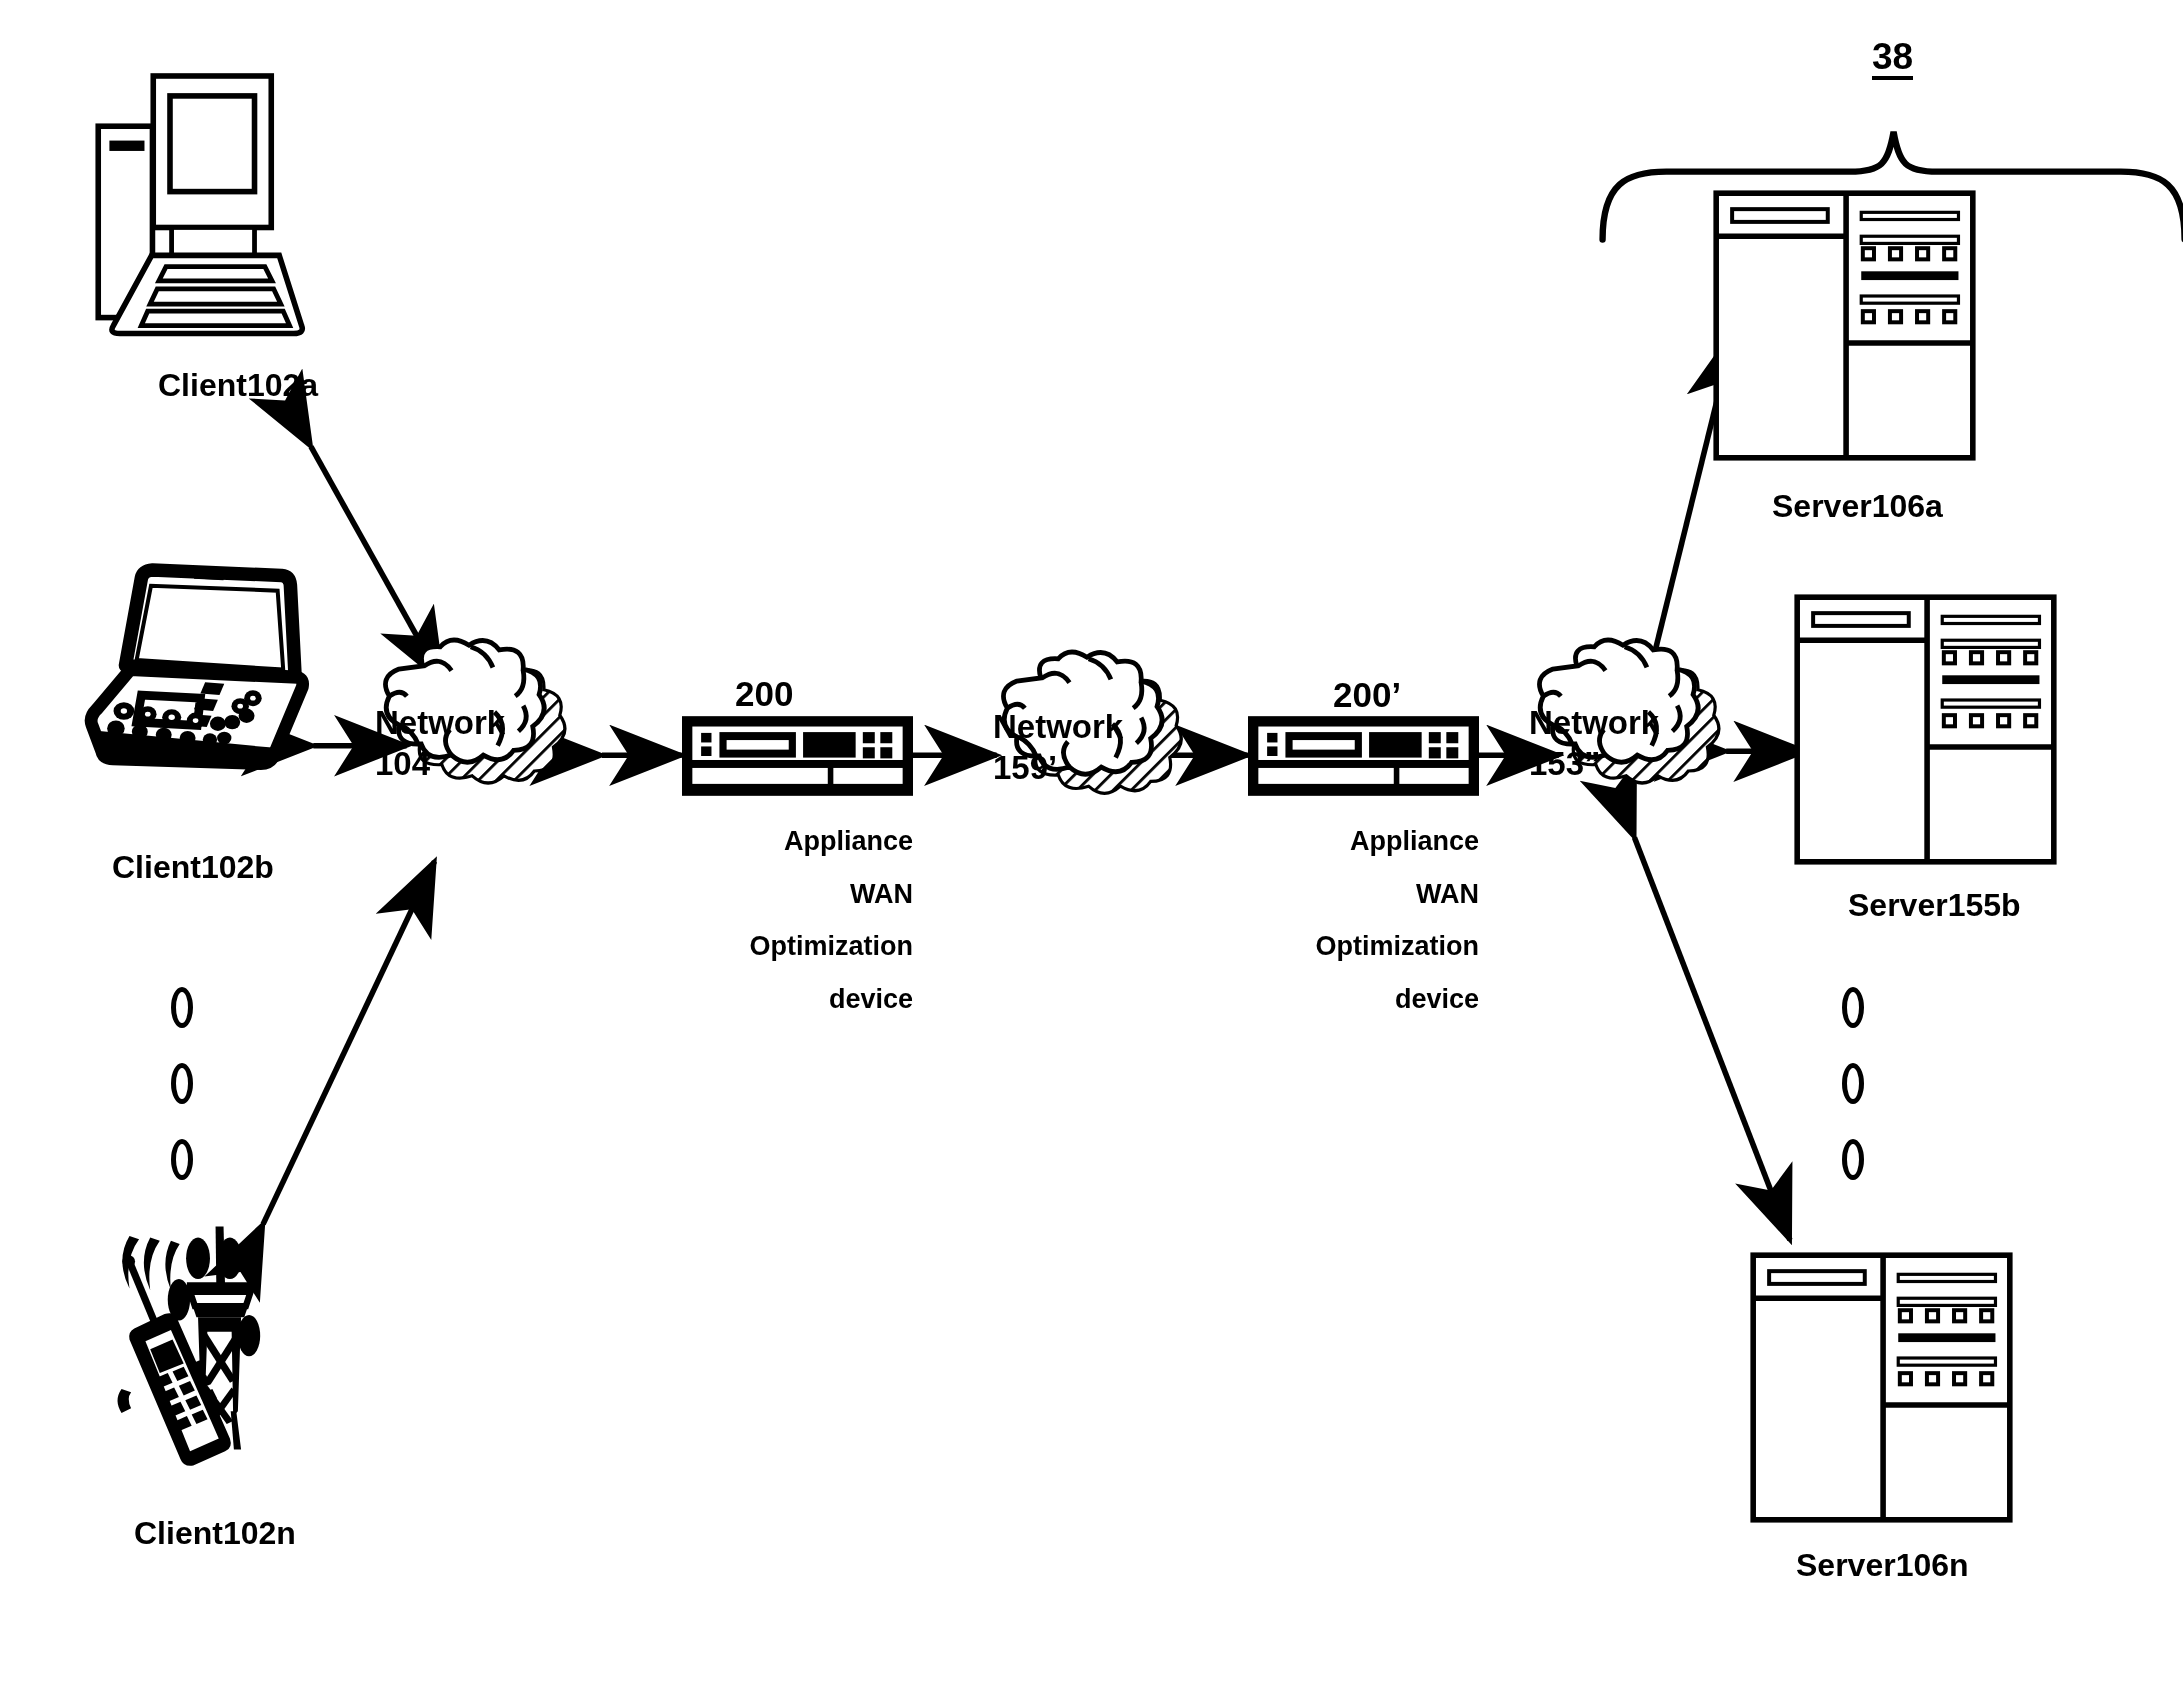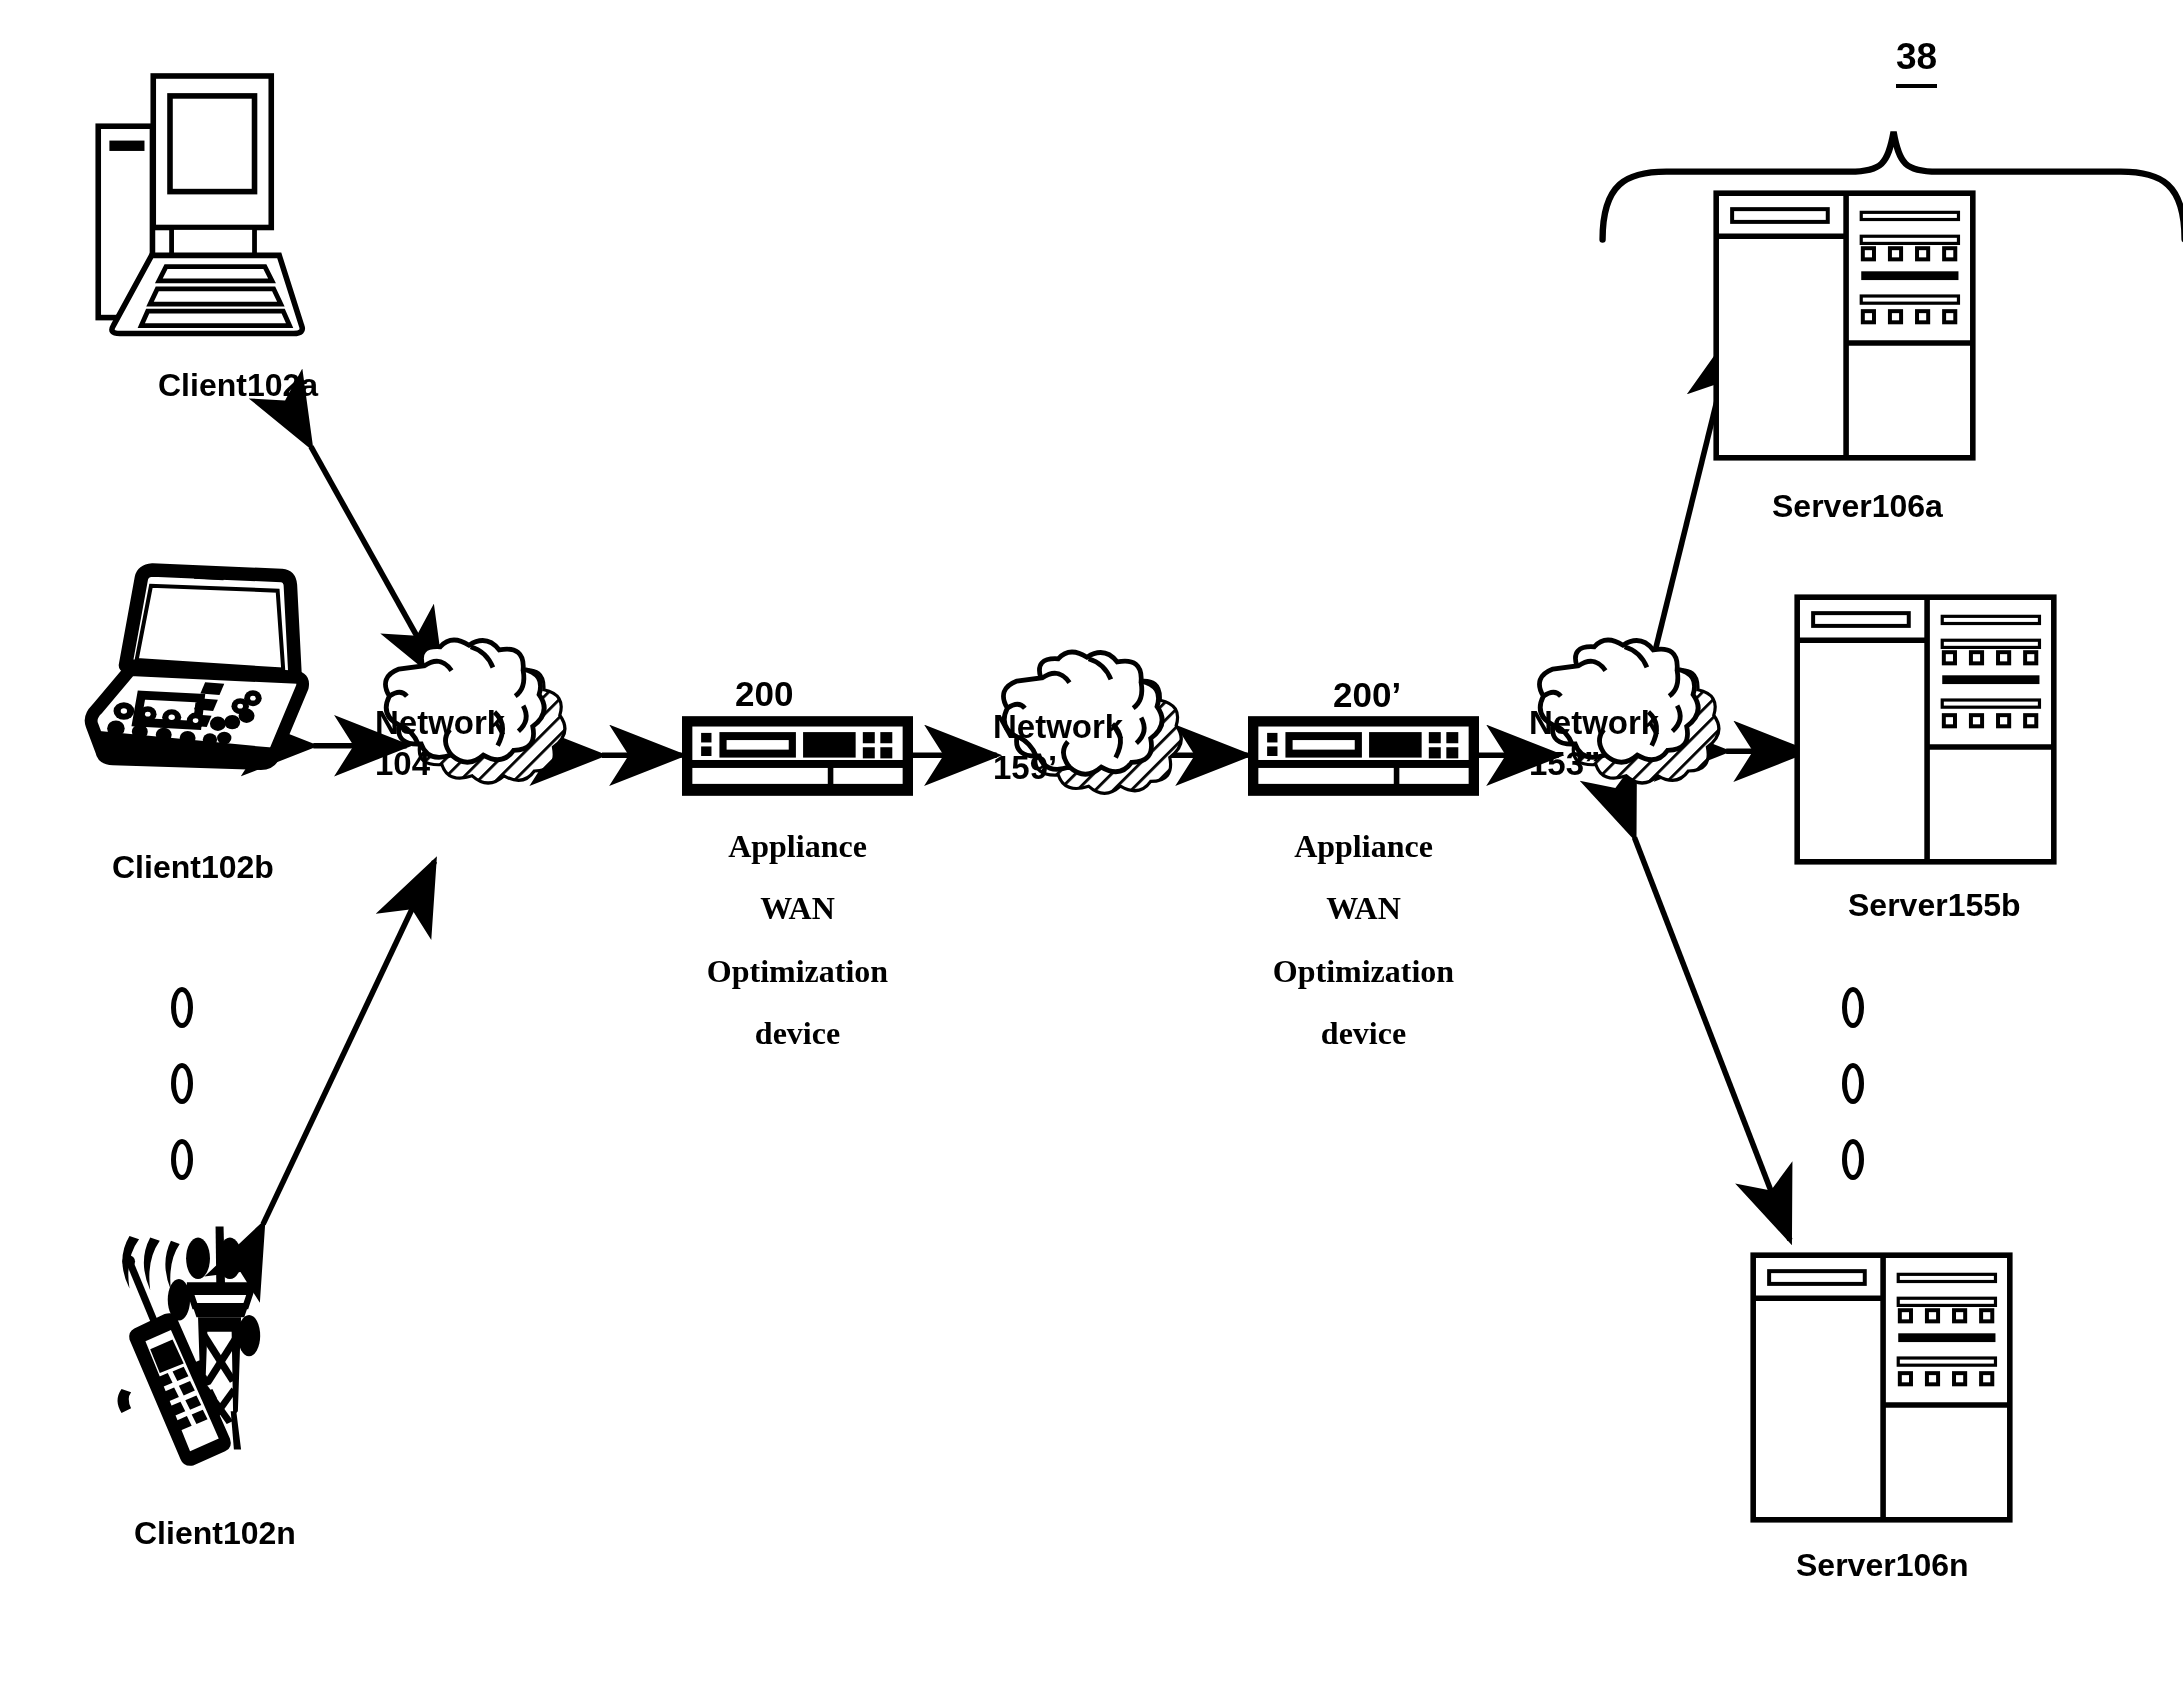--- a/index.html
+++ b/index.html
@@ -30,26 +30,25 @@
     white-space: nowrap;
   }
   .dev-num {
     position: absolute;
     font-size: 35px;
     font-weight: bold;
     white-space: nowrap;
   }
   .dev-caption {
     position: absolute;
-    text-align: center;
-    font-size: 32px;
+    text-align: right;
+    font-size: 27px;
     font-weight: bold;
     line-height: 1.95;
     white-space: nowrap;
-    font-family: Liberation Serif, serif;
   }
   .cloud-text {
     position: absolute;
     text-align: left;
     font-size: 33px;
     font-weight: bold;
     line-height: 1.25;
     white-space: nowrap;
     pointer-events: none;
   }
@@ -66,23 +65,22 @@
     border: 5.6px solid #000;
     border-radius: 50%;
     box-sizing: border-box;
   }
   svg { display: block; overflow: visible; }
   .brace-num {
     position: absolute;
     font-size: 37px;
     font-weight: bold;
     border-bottom: 4.8px solid #000;
-    padding-bottom: 9px;
+    padding-bottom: 1px;
     line-height: 1.0;
-    margin-left: 24px;
   }
 </style>
 </head>
 <body>
 
 <div id="stage">
 
   <svg class="node" style="left:0; top:0;" width="2183" height="1682" viewBox="0 0 2738 2109">
     <defs>
       <marker id="ah" markerWidth="16" markerHeight="16" refX="13" refY="5.5" orient="auto" markerUnits="strokeWidth">

